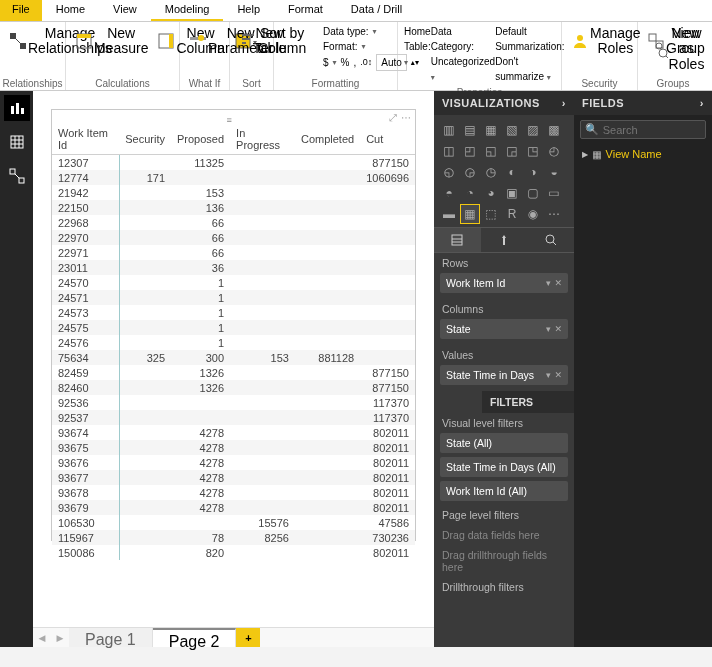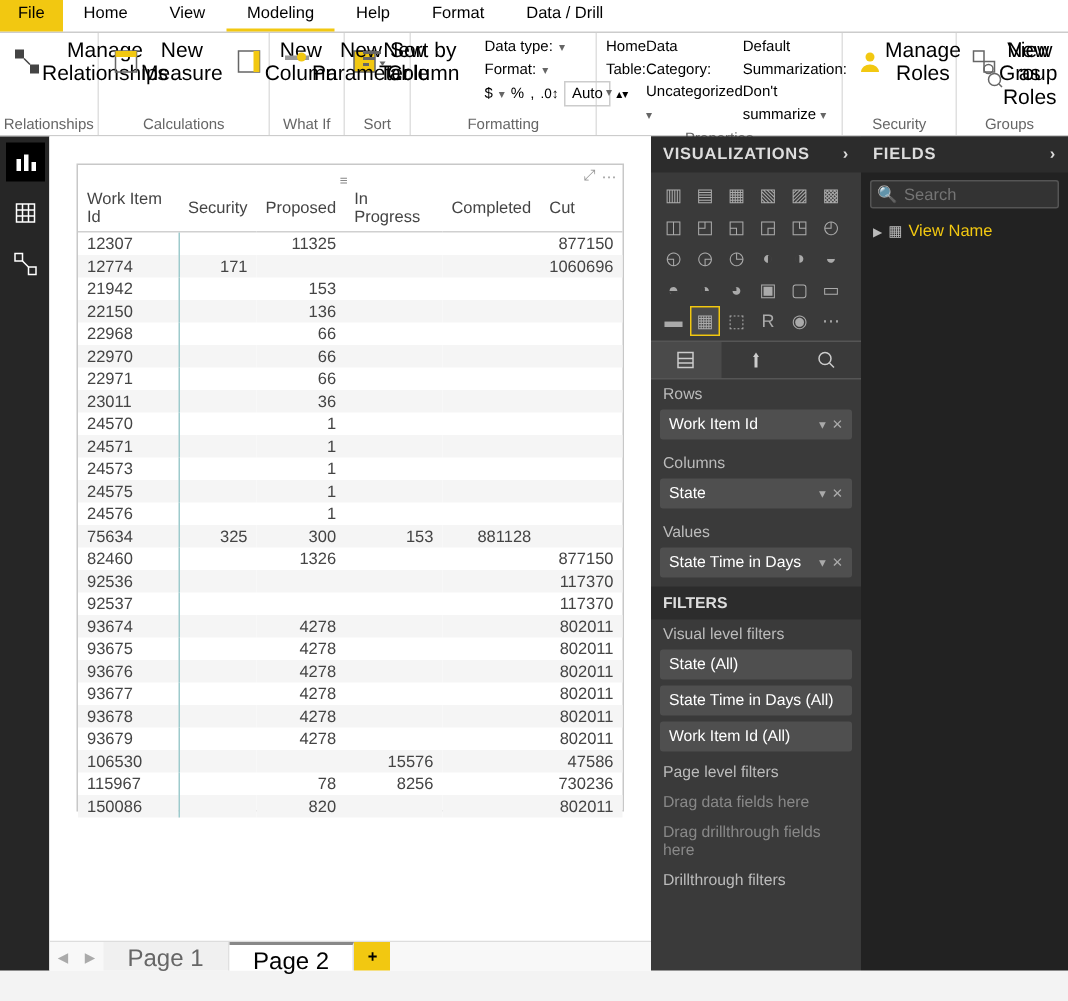--- a/index.html
+++ b/index.html
@@ -54,21 +54,21 @@
 .pane-head { background: #2c2c2c; padding: 6px 8px; font-weight: 600; letter-spacing: 0.5px; font-size: 11px; display: flex; justify-content: space-between; align-items: center; }
 .viz-gallery { padding: 6px 6px 4px; display: grid; grid-template-columns: repeat(6, 18px); gap: 3px 3px; }
 .viz-icon { width: 18px; height: 18px; display: flex; align-items: center; justify-content: center; color: #aaa; font-size: 12px; cursor: pointer; }
 .viz-icon.sel { outline: 1px solid #f2c811; background: #4a4a4a; }
 .viz-tabs { display: flex; border-top: 1px solid #555; border-bottom: 1px solid #555; }
 .viz-tab { flex: 1; display: flex; align-items: center; justify-content: center; height: 24px; color: #ccc; cursor: pointer; }
 .viz-tab.active { background: #4a4a4a; }
 .field-section { padding: 4px 8px; color: #bbb; font-size: 10.5px; }
 .field-well { background: #4f4f4f; margin: 0 6px 6px; padding: 4px 6px; border-radius: 2px; display: flex; justify-content: space-between; align-items: center; font-size: 10.5px; color: #fff; }
 .field-well .wellctrls { color: #aaa; font-size: 9px; display: flex; gap: 4px; }
-.filters-head { background: #2c2c2c; padding: 5px 8px; font-weight: 600; font-size: 10.5px; }
+.filters-head { background: #2c2c2c; padding: 5px 8px; font-weight: 600; font-size: 10.5px; margin-left: 48px; }
 .filter-lab { padding: 4px 8px; color: #bbb; font-size: 10.5px; }
 .filter-chip { background: #4f4f4f; margin: 0 6px 4px; padding: 4px 6px; border-radius: 2px; font-size: 10.5px; color: #fff; }
 
 
 .fields-pane { width: 138px; background: #222; color: #ddd; display: flex; flex-direction: column; font-size: 11px; }
 .search-wrap { padding: 5px 6px; }
 .search-box { display: flex; align-items: center; background: #333; border: 1px solid #555; border-radius: 2px; padding: 2px 4px; }
 .search-box input { background: transparent; border: none; color: #ddd; font-size: 11px; width: 100%; outline: none; }
 .search-box .sicon { color: #aaa; margin-right: 4px; font-size: 11px; }
 .field-tree { padding: 4px 8px; }
@@ -414,20 +414,28 @@
                 <td></td>
                 <td></td>
               </tr>
               <tr>
                 <td class="col-id-line">75634</td>
                 <td>325</td>
                 <td>300</td>
                 <td>153</td>
                 <td>881128</td>
                 <td></td>
+              </tr>
+              <tr>
+                <td class="col-id-line">82459</td>
+                <td></td>
+                <td>1326</td>
+                <td></td>
+                <td></td>
+                <td>877150</td>
               </tr>
               <tr>
                 <td class="col-id-line">82460</td>
                 <td></td>
                 <td>1326</td>
                 <td></td>
                 <td></td>
                 <td>877150</td>
               </tr>
               <tr>

